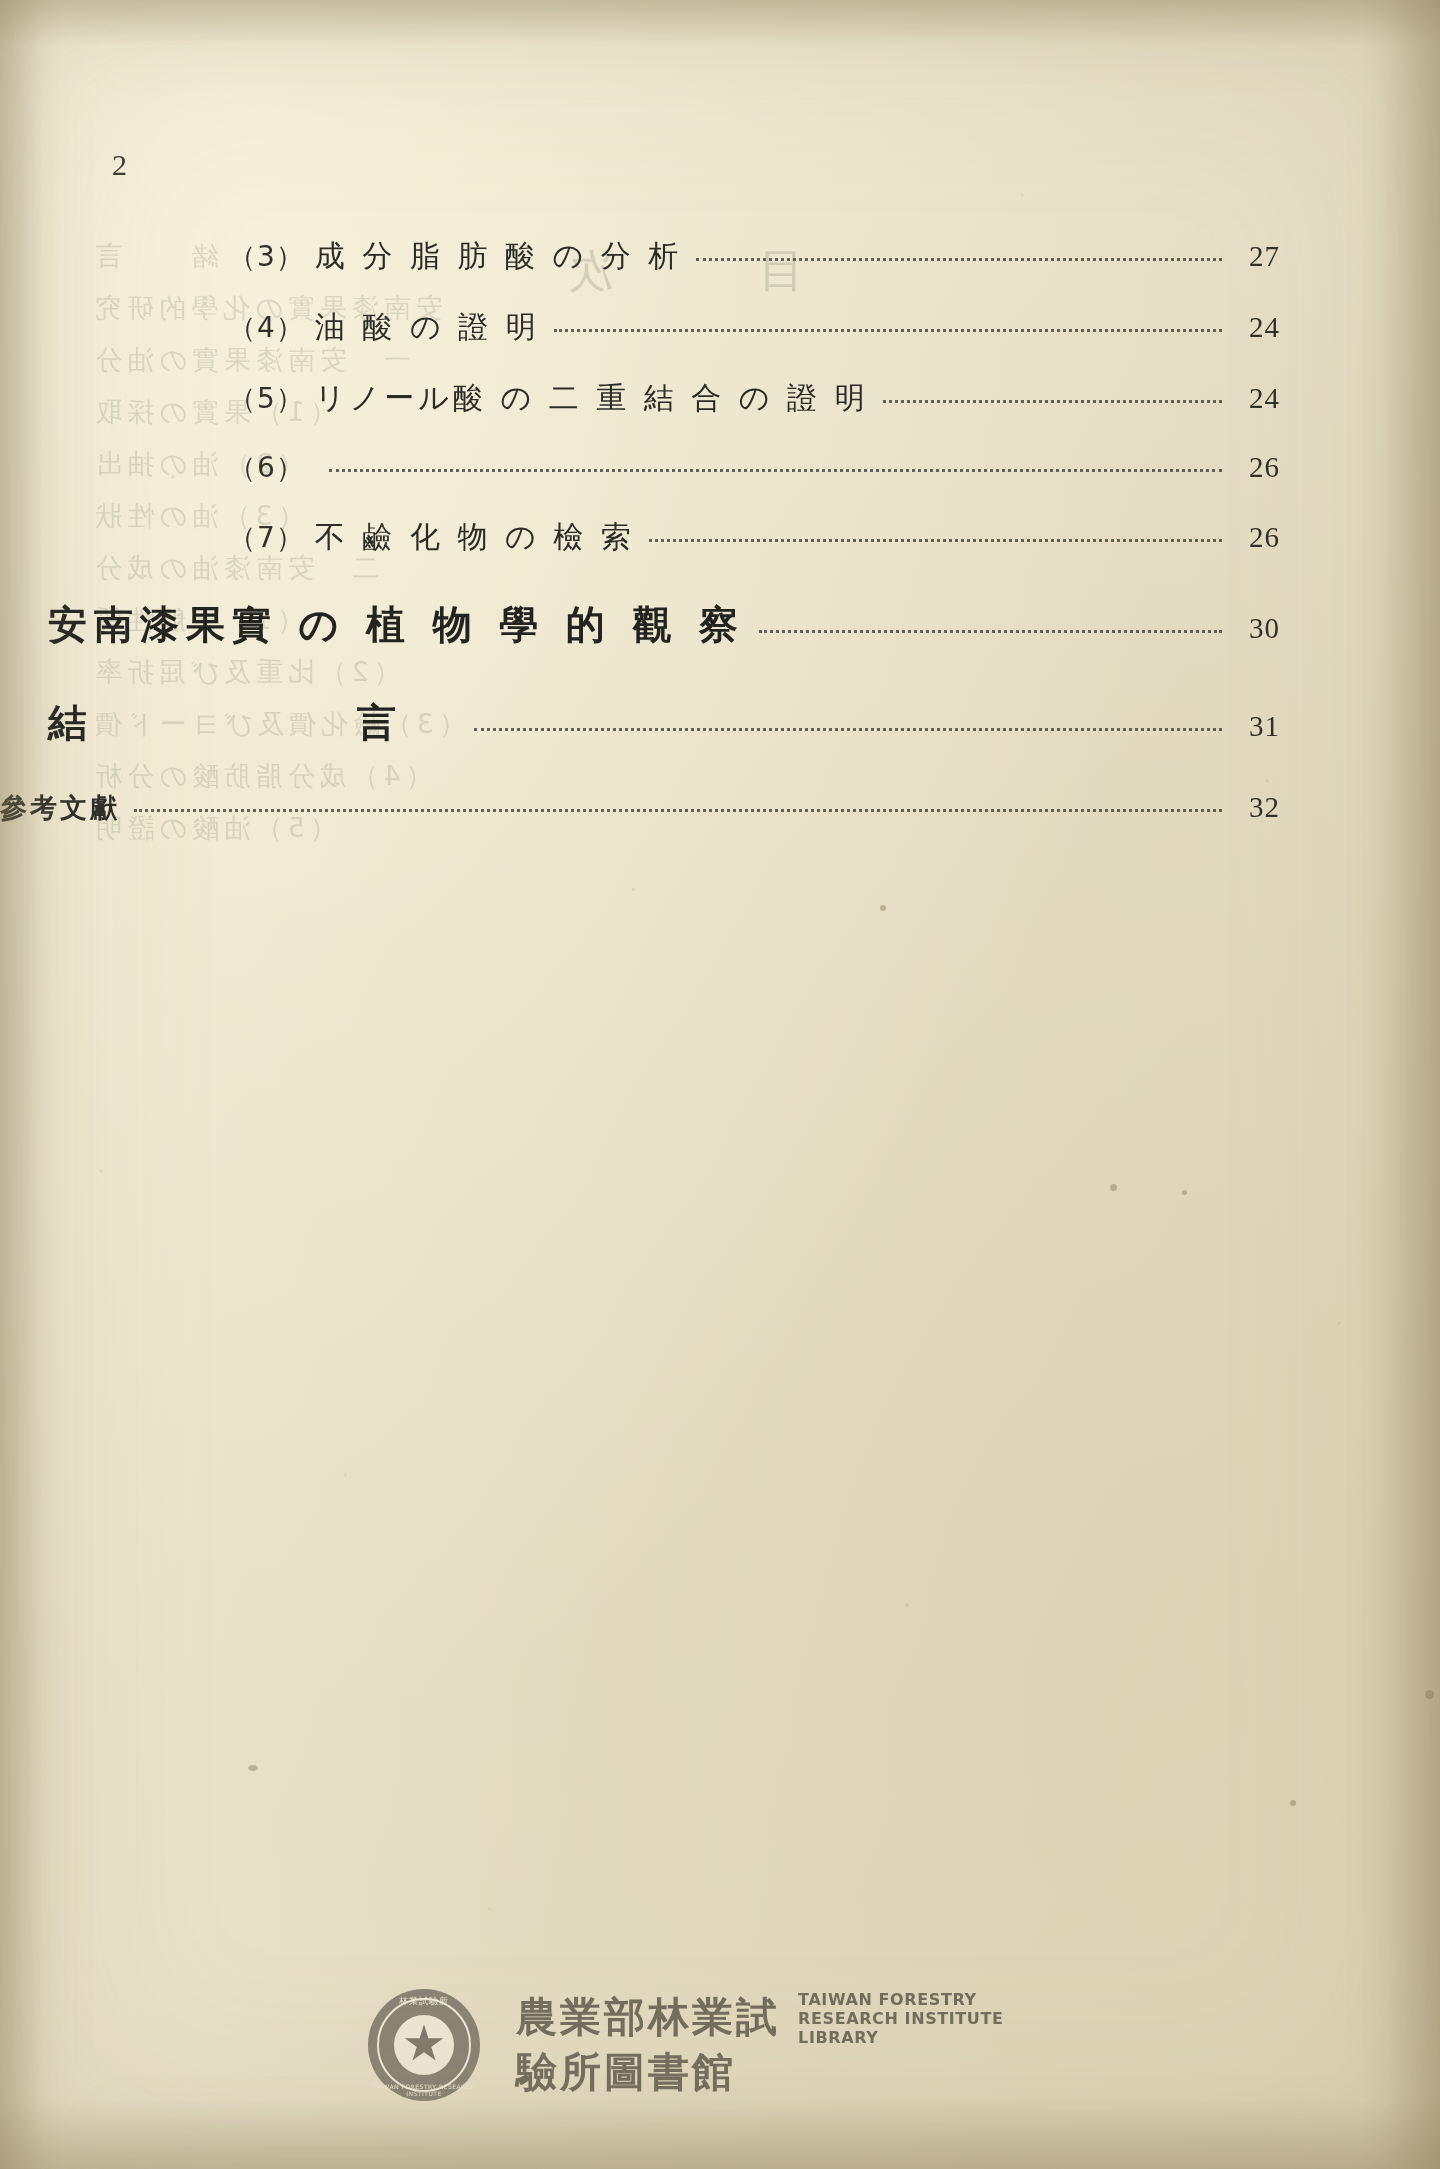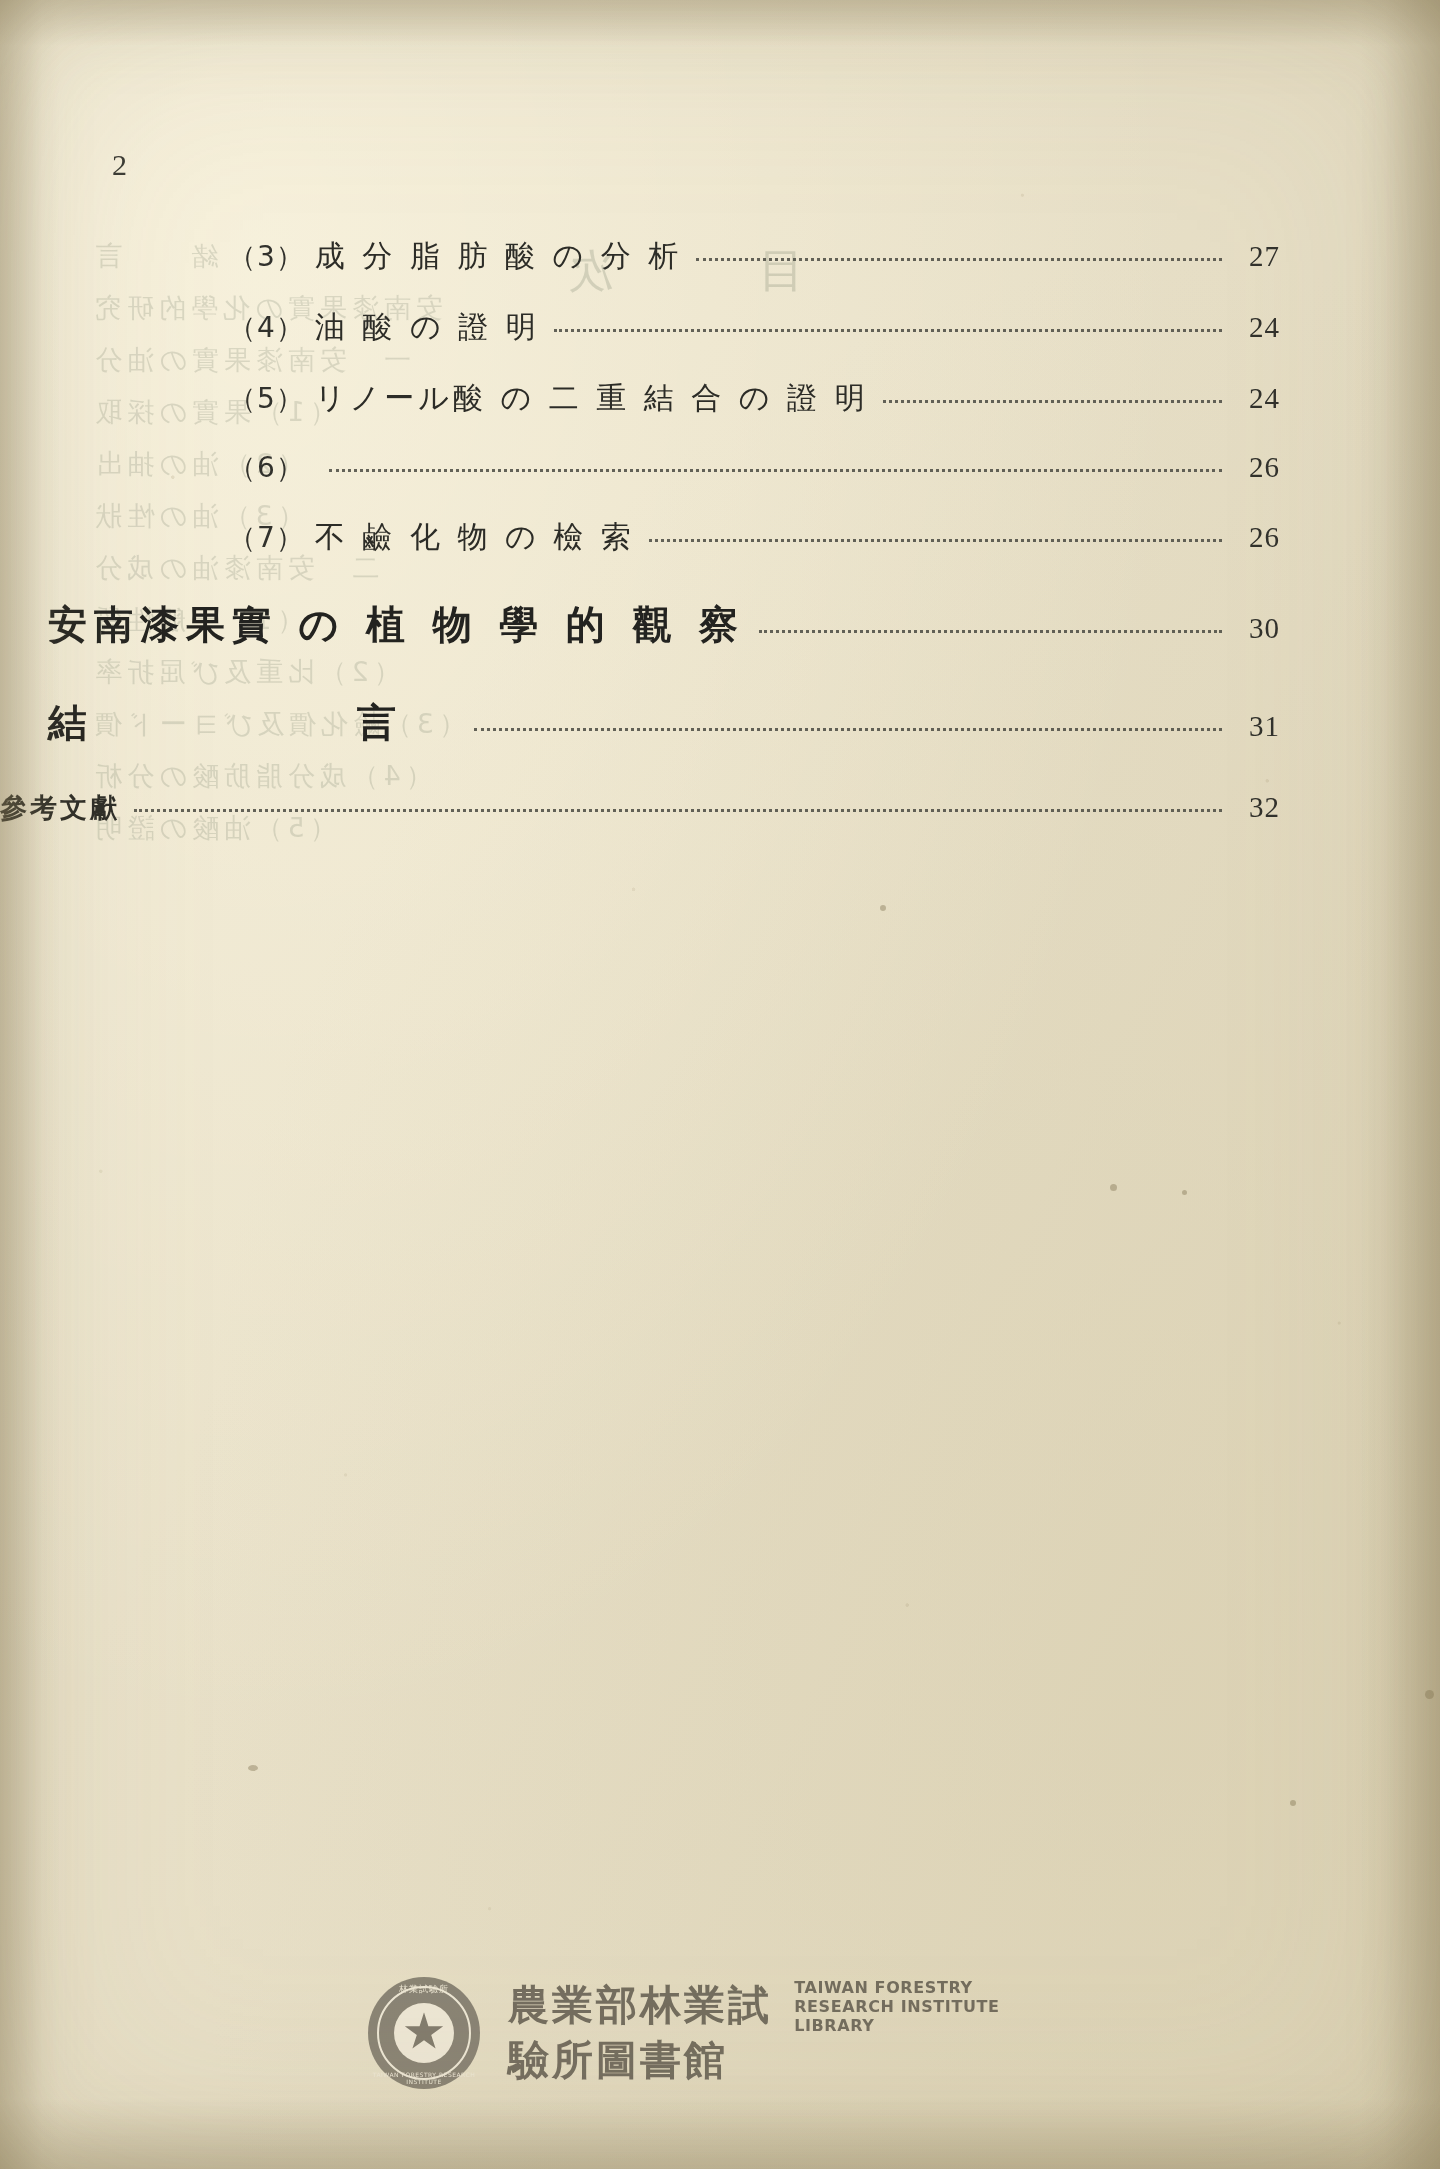--- a/index.html
+++ b/index.html
@@ -195,26 +195,26 @@
     color: #31312c;
     min-width: 46px;
     text-align: right;
     letter-spacing: 1px;
   }
 
   
   .stamp {
     position: absolute;
     left: 368px;
-    bottom: 76px;
+    bottom: 64px;
     width: 700px;
     height: 120px;
     display: flex;
     align-items: center;
-    gap: 28px;
+    gap: 36px;
     opacity: .82;
   }
   .stamp-seal {
     position: relative;
     width: 112px;
     height: 112px;
     flex: 0 0 112px;
   }
   .seal-ring {
     position: absolute;

